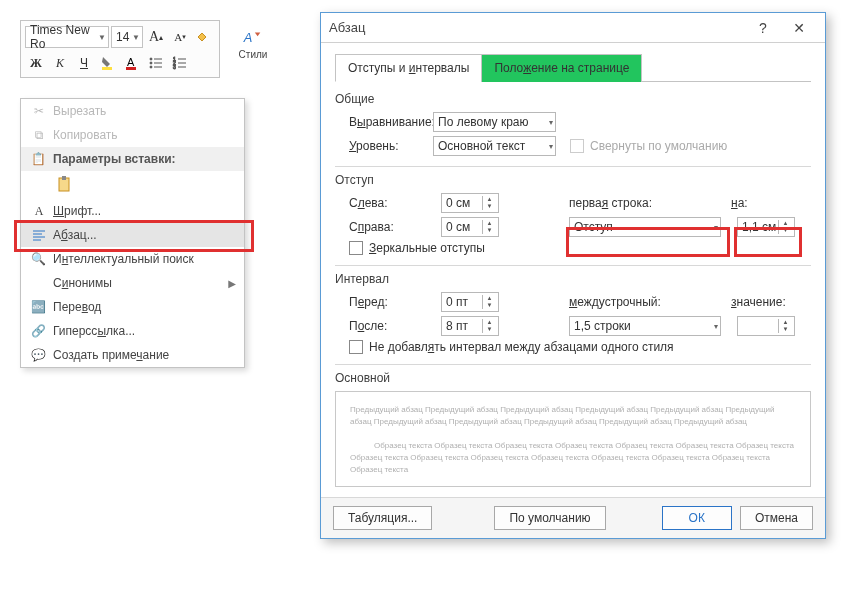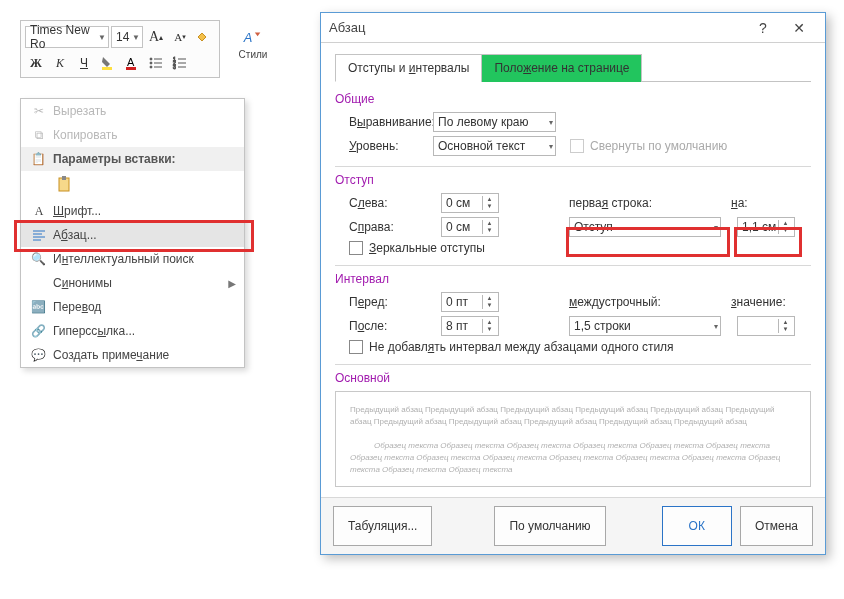--- a/index.html
+++ b/index.html
@@ -67,21 +67,21 @@
   .titlebar .spacer { flex: 1; }
   .dlg-body { padding: 10px 14px 10px 14px; }
 
   .tabs { display: flex; border-bottom: 1px solid #c3c3c3; margin-bottom: 10px; }
   .tab {
     padding: 6px 12px 6px 12px; font-size: 12px; border: 1px solid #c3c3c3;
     border-bottom: none; background: #22c55e; margin-right: -1px; position: relative; top: 1px;
   }
   .tab.active { background: #fff; border-bottom: 1px solid #fff; }
 
-  .group-title { font-size: 12px; color: #a21caf; margin: 6px 0 6px 0; }
+  .group-title { font-size: 12px; color: #404040; margin: 6px 0 6px 0; }
   .row { display: flex; align-items: center; margin: 4px 0; font-size: 12px; }
   .lbl { width: 98px; padding-left: 14px; }
   .lbl2 { width: 140px; }
   .combo, .spin {
     border: 1px solid #b8b8b8; background: #fff; height: 20px;
     display: flex; align-items: center; padding: 0 2px 0 4px; font-size: 12px;
   }
   .combo { width: 123px; }
   .combo .dd-arrow, .spin .sp-btns { margin-left: auto; }
   .spin { width: 58px; margin-left: 8px; }
@@ -93,28 +93,28 @@
   .redbox2 {
     position: absolute; border: 3px solid #e03030; pointer-events: none;
   }
   #rb-first { left: 566px; top: 227px; width: 164px; height: 30px; }
   #rb-na    { left: 734px; top: 227px; width: 68px;  height: 30px; }
 
   .preview {
     border: 1px solid #c8c8c8; height: 96px; margin-top: 4px; padding: 12px 14px;
     font-size: 8px; color: #b0b0b0; line-height: 12px; overflow: hidden;
   }
-  .preview .indent { text-indent: 24px; display: block; font-style: italic; }
+  .preview .indent { text-indent: 24px; display: block; }
 
   .btnbar {
     display: flex; padding: 8px 12px; border-top: 1px solid #d8d8d8; gap: 8px;
     background: #f5f5f5;
   }
   .btn {
-    border: 1px solid #a8a8a8; background: #fdfdfd; height: 40px;
+    border: 1px solid #a8a8a8; background: #fdfdfd; height: 24px;
     display: flex; align-items: center; justify-content: center; padding: 0 14px; font-size: 12px;
   }
   .btn.primary { border: 1px solid #2b74c7; color: #2b74c7; padding: 0 26px; }
 
   .u { text-decoration: underline; }
 </style>
 </head>
 <body>
 
 

